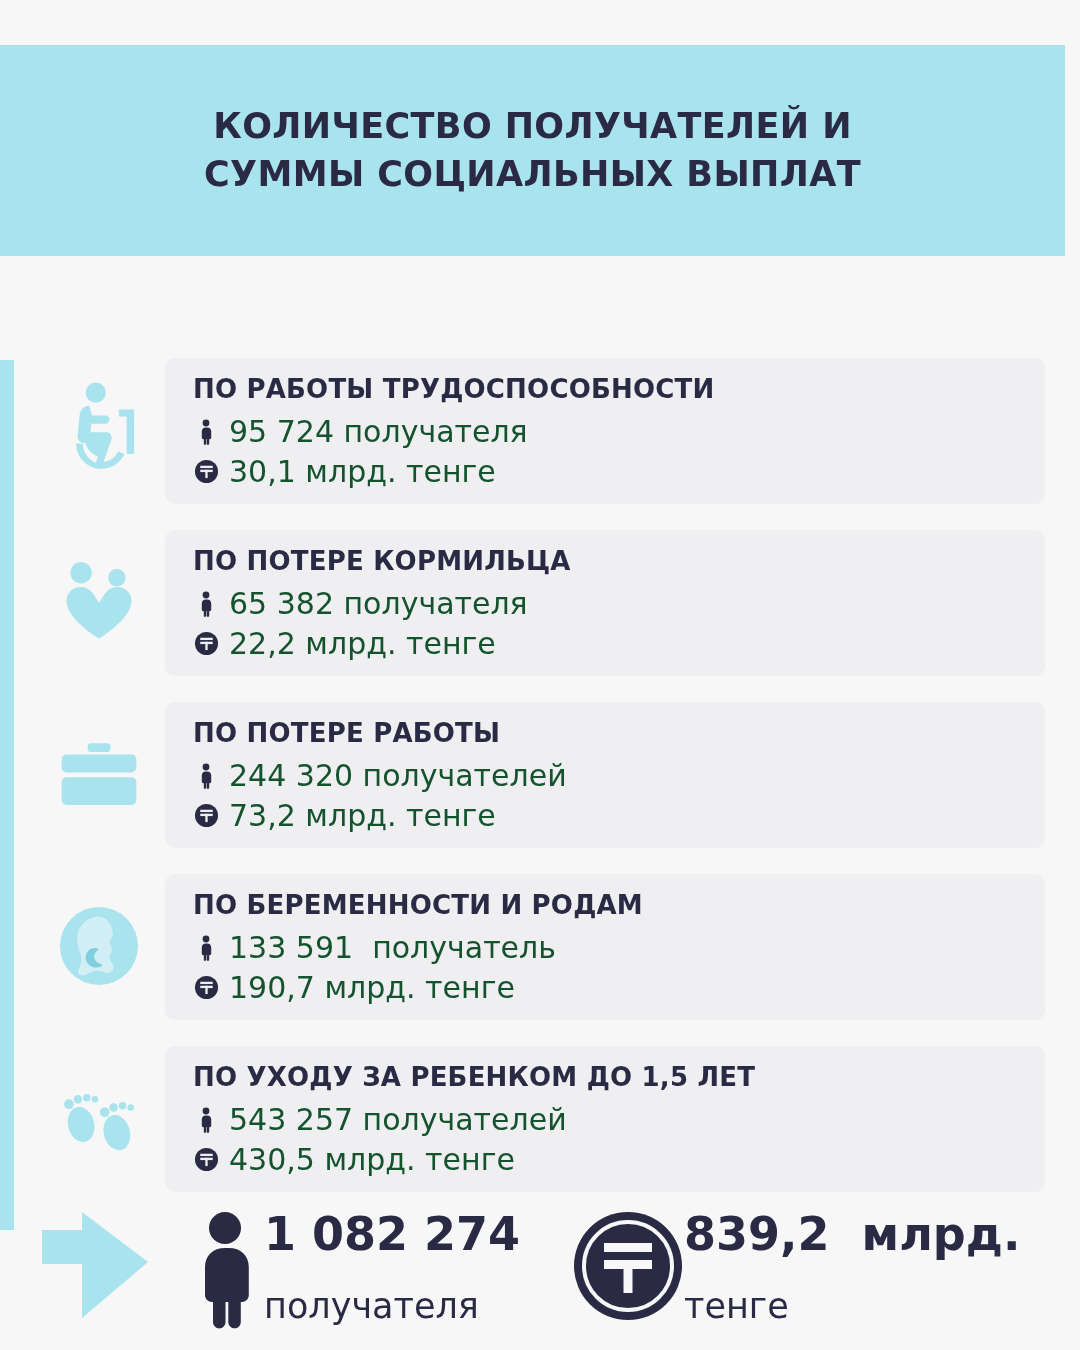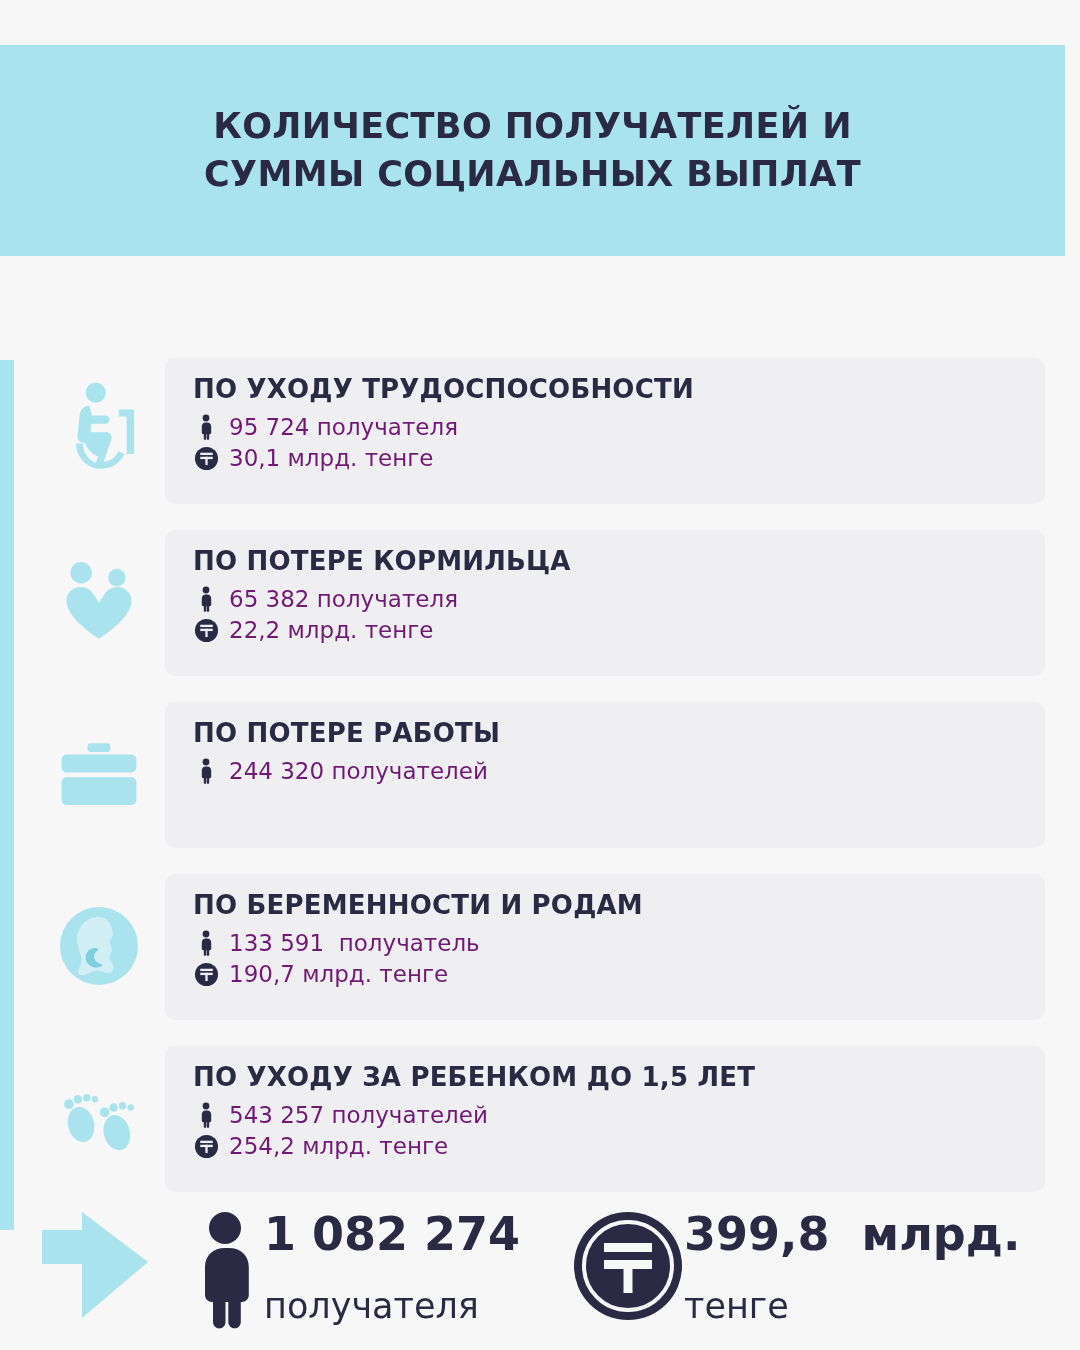--- a/index.html
+++ b/index.html
@@ -100,22 +100,22 @@
     font-size: 26px;
     font-weight: 700;
     letter-spacing: 0.2px;
     color: #2b2a44;
     margin-bottom: 10px;
   }
   .stat-line {
     display: flex;
     align-items: center;
     gap: 10px;
-    font-size: 23px;
-    color: #701a75;
+    font-size: 30px;
+    color: #14532d;
     margin-top: 5px;
   }
   .stat-line .val {
     white-space: pre;
   }
   .mini-icon {
     width: 26px;
     height: 26px;
     flex: 0 0 26px;
     display: flex;
@@ -179,21 +179,21 @@
         <svg width="104" height="104" viewBox="0 0 64 64" aria-hidden="true">
           <g fill="#a8e3ee">
             <circle cx="30" cy="9" r="6.2"></circle>
             <path d="M26 17c-3.2 0-5.6 2.6-5.9 5.7l-1.3 12.8c-.2 2.3 1.5 4.3 3.8 4.5.3 0 .6 0 .9-.1 1.2 3.9 4.1 7 7.9 8.4l-1.3 3.9c-4.7-1.9-8-6.5-8-11.9h-4.2c0 8.6 7 15.6 15.6 15.6 6.3 0 11.7-3.7 14.2-9.1l-3.8-1.7c-1.6 3.6-5 6.2-9 6.5l4.7-13.8c.6-1.7-.3-3.6-2-4.2-.4-.1-.8-.2-1.2-.2h-9.6l.5-5.2h8.6c1.4 0 2.6-1.2 2.6-2.6s-1.2-2.6-2.6-2.6h-8.2z"></path>
             <path d="M49 23.5h4.6v23.2H49z"></path>
             <path d="M44.2 19.4h9.4v4.3h-9.4z"></path>
           </g>
         </svg>
       </div>
       <div class="row-card">
-        <div class="row-title">ПО УХОДУ ТРУДОСПОСОБНОСТИ</div>
+        <div class="row-title">ПО РАБОТЫ ТРУДОСПОСОБНОСТИ</div>
         <div class="stat-line">
           <span class="mini-icon">
             <svg width="22" height="26" viewBox="0 0 22 26" aria-hidden="true">
               <g fill="#2b2a44">
                 <circle cx="11" cy="4" r="3.4"></circle>
                 <path d="M11 8.5c-2.5 0-4.2 1.6-4.2 4v6.1c0 .9.7 1.6 1.6 1.6h.4v4.6c0 .7.6 1.2 1.2 1.2s1.2-.5 1.2-1.2v-4.6h.6v4.6c0 .7.5 1.2 1.2 1.2s1.2-.5 1.2-1.2v-4.6h.4c.9 0 1.6-.7 1.6-1.6v-6.1c0-2.4-1.7-4-4.2-4z"></path>
               </g>
             </svg>
           </span>
           <span class="val">95 724 получателя</span>
@@ -264,20 +264,31 @@
         <div class="stat-line">
           <span class="mini-icon">
             <svg width="22" height="26" viewBox="0 0 22 26" aria-hidden="true">
               <g fill="#2b2a44">
                 <circle cx="11" cy="4" r="3.4"></circle>
                 <path d="M11 8.5c-2.5 0-4.2 1.6-4.2 4v6.1c0 .9.7 1.6 1.6 1.6h.4v4.6c0 .7.6 1.2 1.2 1.2s1.2-.5 1.2-1.2v-4.6h.6v4.6c0 .7.5 1.2 1.2 1.2s1.2-.5 1.2-1.2v-4.6h.4c.9 0 1.6-.7 1.6-1.6v-6.1c0-2.4-1.7-4-4.2-4z"></path>
               </g>
             </svg>
           </span>
           <span class="val">244 320 получателей</span>
+        </div>
+        <div class="stat-line">
+          <span class="mini-icon">
+            <svg width="25" height="25" viewBox="0 0 26 26" aria-hidden="true">
+              <circle cx="13" cy="13" r="12" fill="#2b2a44"></circle>
+              <rect x="6.5" y="7" width="13" height="2.4" fill="#efeff1"></rect>
+              <rect x="6.5" y="11.2" width="13" height="2.4" fill="#efeff1"></rect>
+              <rect x="11.8" y="11.2" width="2.4" height="8.6" fill="#efeff1"></rect>
+            </svg>
+          </span>
+          <span class="val">73,2 млрд. тенге</span>
         </div>
       </div>
     </div>
 
     <div class="row">
       <div class="row-icon">
         <svg width="104" height="104" viewBox="0 0 64 64" aria-hidden="true">
           <circle cx="32" cy="32" r="24" fill="#a8e3ee"></circle>
           <path d="M32 14c-7.5 0-13.5 6-13.5 13.5 0 5.5 2.6 8.8 2.6 13.3 0 3.4-2 5.4-2 7.2 0 1.2 1 2 2.3 2 4 0 6-3 9.5-3 2.6 0 4 1.6 6.5 1.6 2.3 0 3.6-1.5 3.6-3.3 0-2.6-2.6-3.6-2.6-6 0-2.2 1.6-3 1.6-5.2 0-1.8-1.3-2.8-1.3-4.4 0-1.9 1.8-2.6 1.8-5.2C40.5 19.6 37 14 32 14z" fill="#f2f9fb" opacity="0.55"></path>
           <path d="M29.6 33.2c-3.2 0-5.8 2.6-5.8 5.8 0 3.7 3.2 6.2 6.6 6.2 1.5 0 2.6-.4 3.4-1 .4-.3.3-.9-.2-1-2.8-.7-4.6-2.4-4.6-4.9 0-1.6.9-2.9 2.2-3.6.5-.3.4-1-.2-1.2-.4-.2-.9-.3-1.4-.3z" fill="#7fcfe0"></path>
@@ -342,21 +353,21 @@
         </div>
         <div class="stat-line">
           <span class="mini-icon">
             <svg width="25" height="25" viewBox="0 0 26 26" aria-hidden="true">
               <circle cx="13" cy="13" r="12" fill="#2b2a44"></circle>
               <rect x="6.5" y="7" width="13" height="2.4" fill="#efeff1"></rect>
               <rect x="6.5" y="11.2" width="13" height="2.4" fill="#efeff1"></rect>
               <rect x="11.8" y="11.2" width="2.4" height="8.6" fill="#efeff1"></rect>
             </svg>
           </span>
-          <span class="val">254,2 млрд. тенге</span>
+          <span class="val">430,5 млрд. тенге</span>
         </div>
       </div>
     </div>
 
   </div>
 
   <div class="footer">
 
     <div class="arrow-wrap">
       <svg width="130" height="135" viewBox="0 0 130 135" aria-hidden="true">
@@ -384,20 +395,20 @@
       <span>
         <svg width="112" height="112" viewBox="0 0 112 112" aria-hidden="true">
           <circle cx="56" cy="56" r="54" fill="#2b2a44"></circle>
           <circle cx="56" cy="56" r="44" fill="none" stroke="#f7f7f7" stroke-width="4"></circle>
           <rect x="32" y="33" width="48" height="9" fill="#f7f7f7"></rect>
           <rect x="32" y="50" width="48" height="9" fill="#f7f7f7"></rect>
           <rect x="51.5" y="50" width="9" height="33" fill="#f7f7f7"></rect>
         </svg>
       </span>
       <span class="total-text">
-        <div class="big">399,8  млрд.</div>
+        <div class="big">839,2  млрд.</div>
         <div class="small">тенге</div>
       </span>
     </div>
 
   </div>
 
 </div>
 
 </body></html>

